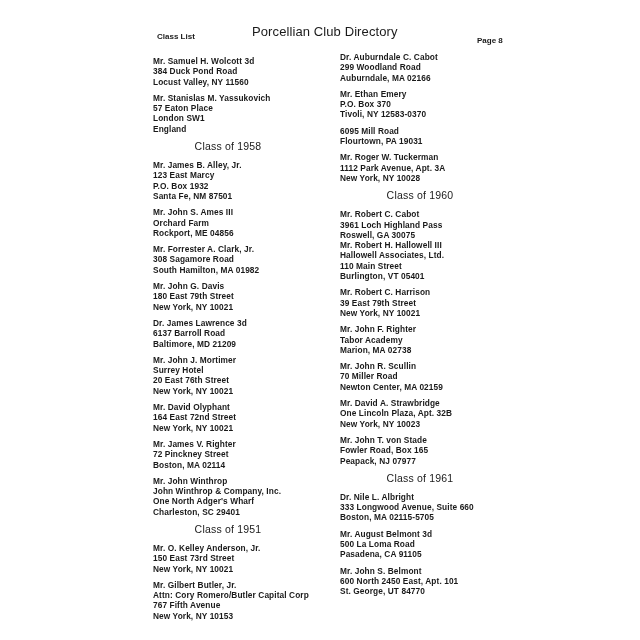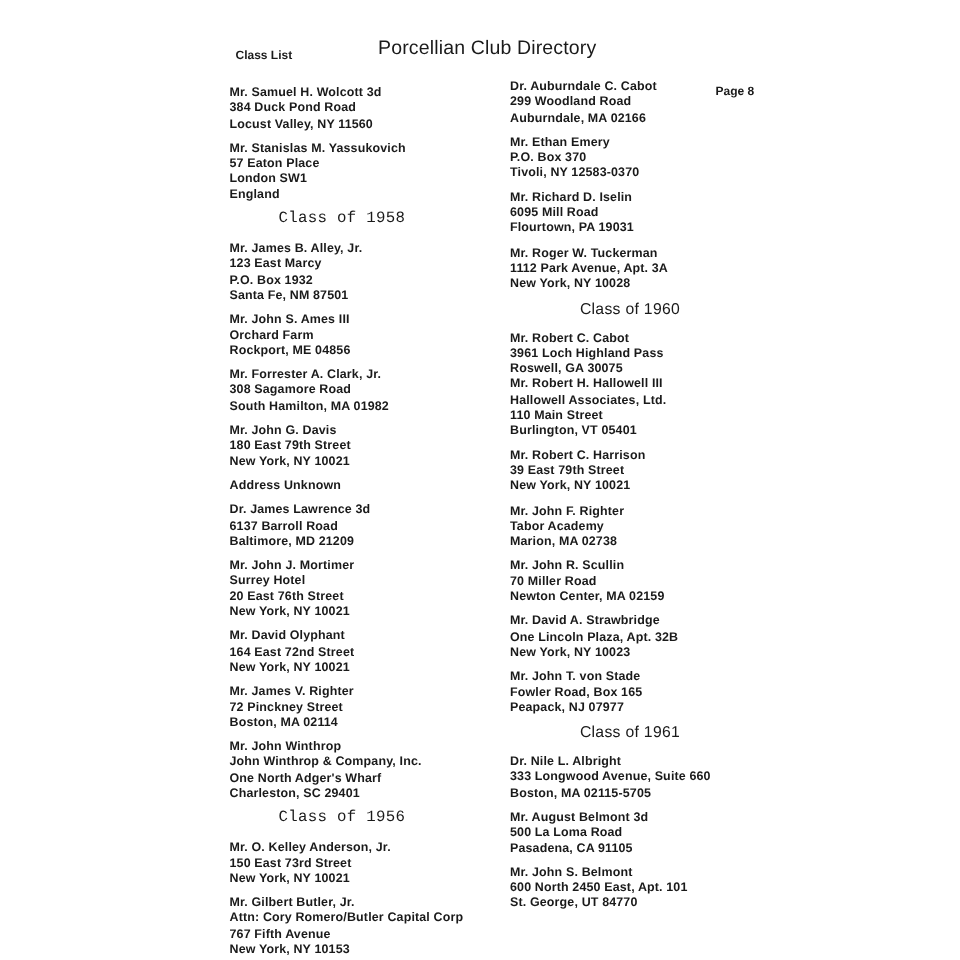--- a/index.html
+++ b/index.html
@@ -1,28 +1,28 @@
 <!DOCTYPE html>
 <html><head>
 <meta charset="utf-8">
 <style>
   html, body { margin: 0; padding: 0; background: #ffffff; }
   body { width: 640px; height: 640px; position: relative; overflow: hidden;
          font-family: "Liberation Sans", "DejaVu Sans", sans-serif; color: #1a1a1a; }
   .page { position: absolute; left: 0; top: 0; width: 604px; height: 640px; }
   .hdr-left { position: absolute; left: 157px; top: 32px; font-size: 8px; font-weight: bold; }
   .hdr-title { position: absolute; left: 252px; top: 24px; font-size: 13px; letter-spacing: 0.1px; }
-  .hdr-right { position: absolute; left: 477px; top: 36px; font-size: 8px; font-weight: bold; margin-top: 20px; }
+  .hdr-right { position: absolute; left: 477px; top: 36px; font-size: 8px; font-weight: bold; }
   .col { position: absolute; top: 56px; width: 185px; }
   .col.left { left: 153px; }
   .col.right { left: 340px; top: 52px; }
   .entry { margin-bottom: 6px; }
   .line { font-size: 8.3px; font-weight: bold; line-height: 10.3px; white-space: nowrap; letter-spacing: 0.1px; }
   .class-head { font-size: 10.5px; text-align: center; width: 130px; margin: 4px 0 8px 0; letter-spacing: 0.2px; }
-  .col.left .class-head { margin-left: 10px; font-family: Liberation Mono, monospace; }
+  .col.left .class-head { margin-left: 10px; }
   .col.right .class-head { margin-left: 15px; }
 </style>
 </head>
 <body>
 
 <div class="page">
   <div class="hdr-left">Class List</div>
   <div class="hdr-title">Porcellian Club Directory</div>
   <div class="hdr-right">Page 8</div>
 
@@ -54,21 +54,20 @@
         <div class="line">Mr. Forrester A. Clark, Jr.</div>
         <div class="line">308 Sagamore Road</div>
         <div class="line">South Hamilton, MA  01982</div>
       </div>
       <div class="entry">
         <div class="line">Mr. John G. Davis</div>
         <div class="line">180 East 79th Street</div>
         <div class="line">New York, NY  10021</div>
       </div>
       <div class="entry">
-        <div class="line">Address Unknown</div>
       </div>
       <div class="entry">
         <div class="line">Dr. James Lawrence 3d</div>
         <div class="line">6137 Barroll Road</div>
         <div class="line">Baltimore, MD  21209</div>
       </div>
       <div class="entry">
         <div class="line">Mr. John J. Mortimer</div>
         <div class="line">Surrey Hotel</div>
         <div class="line">20 East 76th Street</div>
@@ -83,21 +82,21 @@
         <div class="line">Mr. James V. Righter</div>
         <div class="line">72 Pinckney Street</div>
         <div class="line">Boston, MA  02114</div>
       </div>
       <div class="entry">
         <div class="line">Mr. John Winthrop</div>
         <div class="line">John Winthrop &amp; Company, Inc.</div>
         <div class="line">One North Adger's Wharf</div>
         <div class="line">Charleston, SC  29401</div>
       </div>
-      <div class="class-head">Class of 1956</div>
+      <div class="class-head">Class of 1951</div>
       <div class="entry">
         <div class="line">Mr. O. Kelley Anderson, Jr.</div>
         <div class="line">150 East 73rd Street</div>
         <div class="line">New York, NY  10021</div>
       </div>
       <div class="entry">
         <div class="line">Mr. Gilbert Butler, Jr.</div>
         <div class="line">Attn: Cory Romero/Butler Capital Corp</div>
         <div class="line">767 Fifth Avenue</div>
         <div class="line">New York, NY  10153</div>
@@ -108,21 +107,20 @@
         <div class="line">Dr. Auburndale C. Cabot</div>
         <div class="line">299 Woodland Road</div>
         <div class="line">Auburndale, MA  02166</div>
       </div>
       <div class="entry">
         <div class="line">Mr. Ethan Emery</div>
         <div class="line">P.O. Box 370</div>
         <div class="line">Tivoli, NY  12583-0370</div>
       </div>
       <div class="entry">
-        <div class="line">Mr. Richard D. Iselin</div>
         <div class="line">6095 Mill Road</div>
         <div class="line">Flourtown, PA  19031</div>
       </div>
       <div class="entry">
         <div class="line">Mr. Roger W. Tuckerman</div>
         <div class="line">1112 Park Avenue, Apt. 3A</div>
         <div class="line">New York, NY  10028</div>
       </div>
       <div class="class-head">Class of 1960</div>
       <div class="entry">

